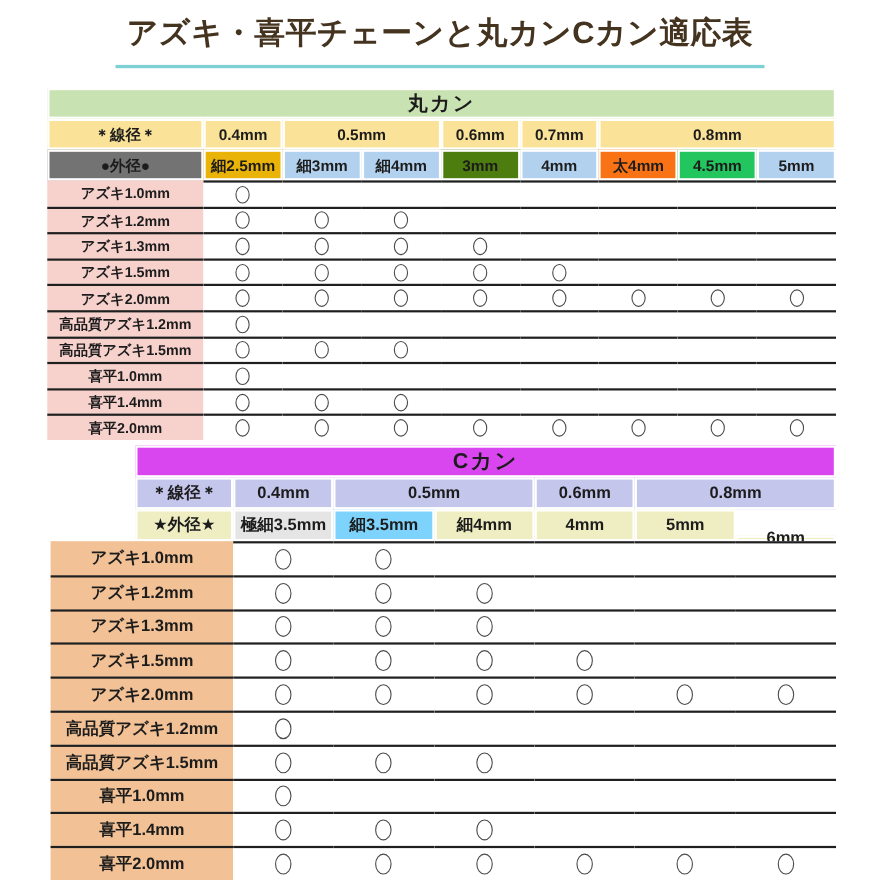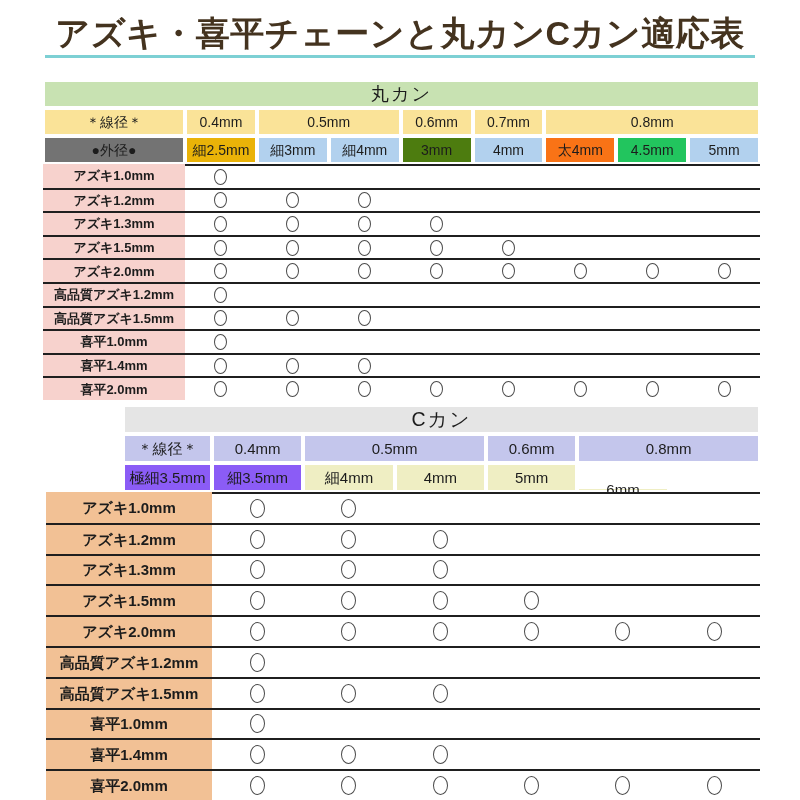--- a/index.html
+++ b/index.html
@@ -3,35 +3,35 @@
 <meta charset="utf-8">
 <style>
   html,body { margin:0; padding:0; background:#ffffff; }
   .page {
     position:relative; width:800px; height:800px; background:#ffffff;
     font-family:"Liberation Sans","DejaVu Sans",sans-serif; overflow:hidden;
     color:#1c1c1c;
   }
   .title-wrap { position:absolute; top:12px; left:0; width:100%; text-align:center; }
   .page-title {
-    display:inline-block; font-size:34px; font-weight:bold; color:#44331f;
-    letter-spacing:0.5px; border-bottom:3px solid #7dd0d4; padding:0 10px 0 10px;
+    display:inline-block; font-size:28px; font-weight:bold; color:#44331f;
+    letter-spacing:0.5px; border-bottom:3px solid #7dd0d4; padding:0 10px 12px 10px;
     line-height:1.25; white-space:nowrap;
   }
   .grid { position:absolute; display:grid; }
   
   .head-maru { left:43px; top:80px;  width:717px; grid-template-columns:142px repeat(8,1fr); grid-auto-rows:28px; font-size:14px; }
   .body-maru { left:43px; top:164px; width:717px; grid-template-columns:142px repeat(8,1fr); grid-auto-rows:23.6px; font-size:13px; }
   
   .head-c { left:123px; top:405px; width:637px; grid-template-columns:89px repeat(6,1fr); grid-auto-rows:29px; font-size:15px; }
   .body-c { left:46px;  top:492px; width:714px; grid-template-columns:166px repeat(6,1fr); grid-auto-rows:30.8px; font-size:15px; }
 
   .hcell {
     display:flex; align-items:center; justify-content:center;
-    font-weight:normal; line-height:1; box-sizing:border-box;
+    font-weight:bold; line-height:1; box-sizing:border-box;
     border:2px solid #ffffff; white-space:nowrap;text-align:right;
   }
   .ttitle { font-size:1.3em; letter-spacing:2px; }
   .bcell {
     display:flex; align-items:center; justify-content:center;
     line-height:1; box-sizing:border-box; border-top:2px solid #1f1f1f;
     background:#ffffff;
   }
   .rowlabel { font-weight:bold; white-space:nowrap; }
   .rowlabel.first { border-top:none; }
@@ -226,28 +226,29 @@
       </div>
       <div class="bcell markcell">
         <span class="mark"></span>
       </div>
       <div class="bcell markcell">
         <span class="mark"></span>
       </div>
     </div>
 
   <div class="grid head-c">
-      <div class="hcell ttitle" style="background: #e5e5e5; grid-column: span 7;">Cカン</div>
+      <div class="hcell ttitle" style="background: #d946ef; grid-column: span 7;">Cカン</div>
       <div class="hcell" style="background: rgb(196, 198, 236);">＊線径＊</div>
       <div class="hcell" style="background: rgb(196, 198, 236);">0.4mm</div>
       <div class="hcell" style="background: rgb(196, 198, 236); grid-column: span 2;">0.5mm</div>
       <div class="hcell" style="background: rgb(196, 198, 236);">0.6mm</div>
       <div class="hcell" style="background: rgb(196, 198, 236); grid-column: span 2;">0.8mm</div>
-      <div class="hcell" style="background: #8b5cf6;">極細3.5mm</div>
-      <div class="hcell" style="background: #8b5cf6;">細3.5mm</div>
+      <div class="hcell" style="background: rgb(239, 238, 195);">★外径★</div>
+      <div class="hcell" style="background: #e5e5e5;">極細3.5mm</div>
+      <div class="hcell" style="background: #7dd3fc;">細3.5mm</div>
       <div class="hcell" style="background: rgb(239, 238, 195);">細4mm</div>
       <div class="hcell" style="background: rgb(239, 238, 195);">4mm</div>
       <div class="hcell" style="background: rgb(239, 238, 195);">5mm</div>
       <div class="hcell" style="background: rgb(239, 238, 195); margin-top: 24px;">6mm</div>
     </div>
   <div class="grid body-c">
       <div class="bcell rowlabel first" style="background: rgb(242, 193, 149);">アズキ1.0mm</div>
       <div class="bcell markcell">
         <span class="mark"></span>
       </div>

